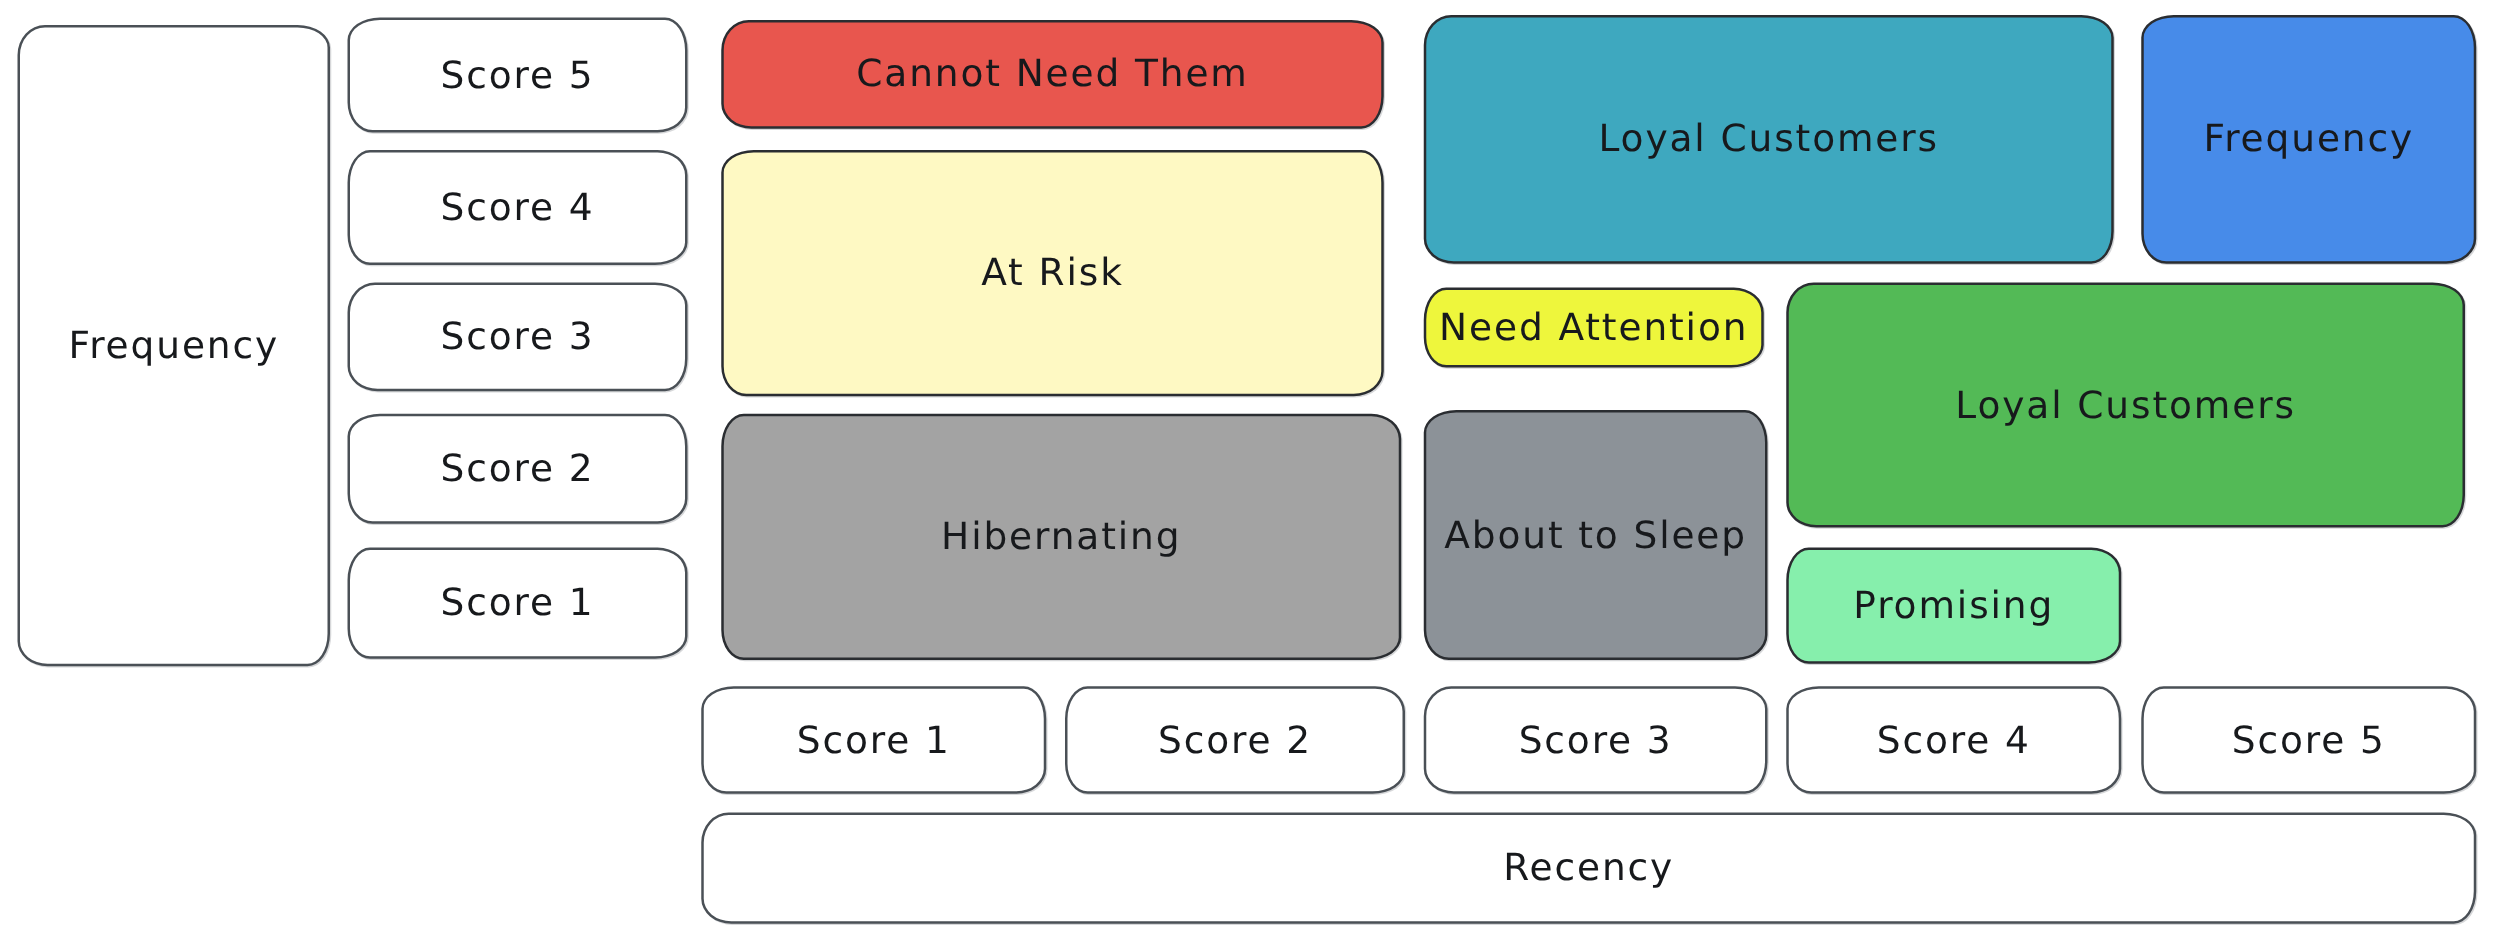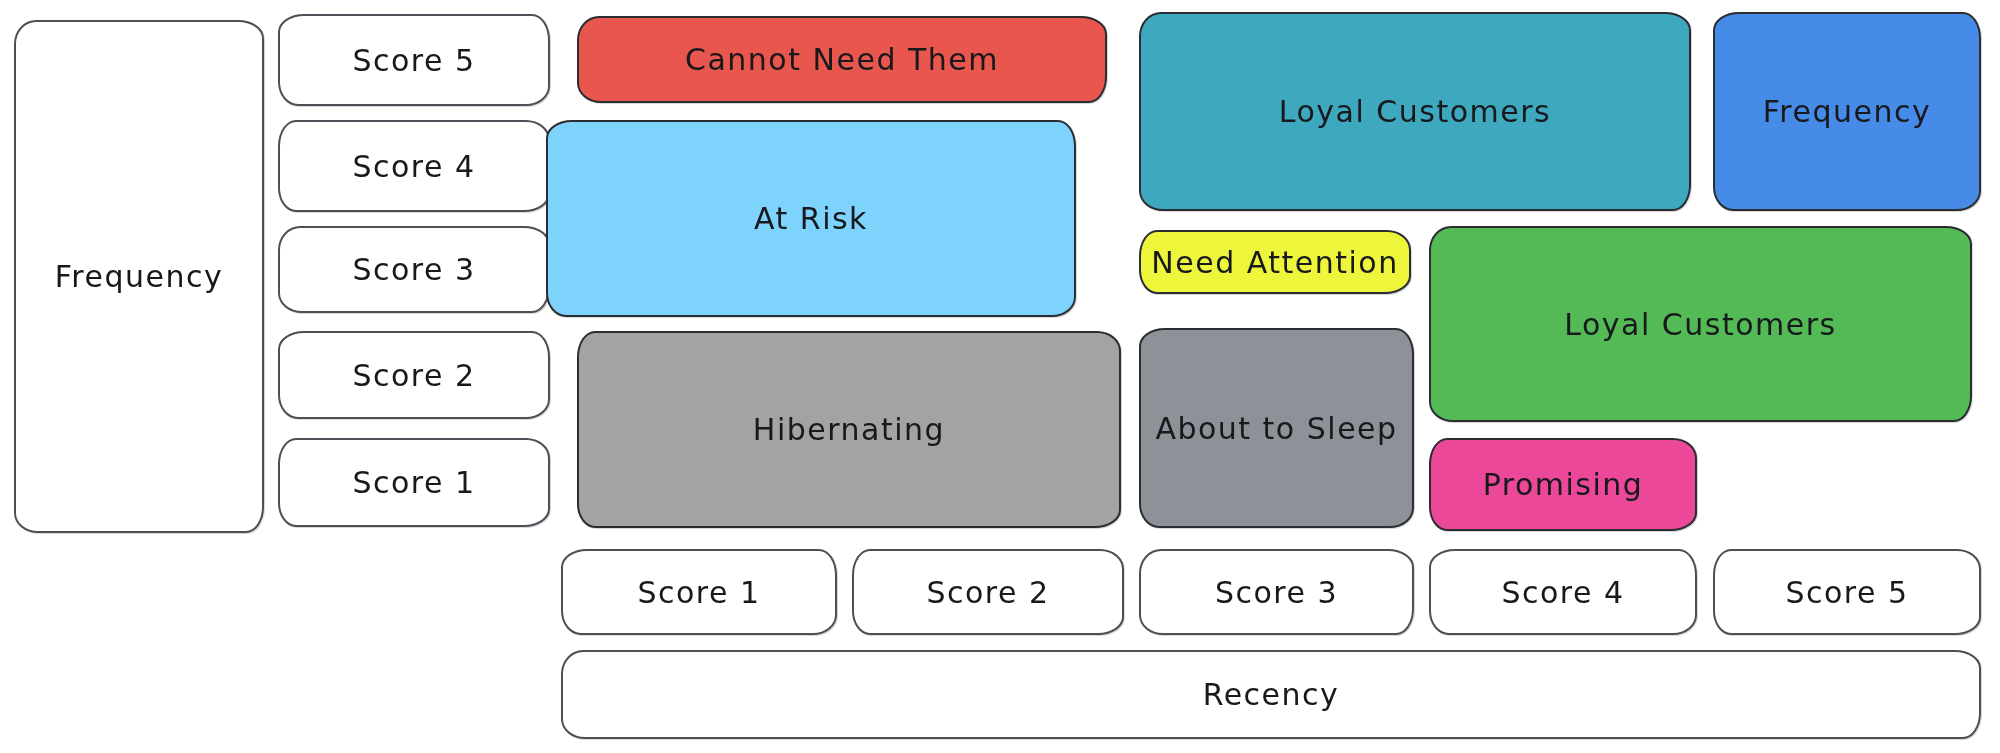--- a/index.html
+++ b/index.html
@@ -62,42 +62,42 @@
     </div>
     <div class="box kind-score r1" style="left: 278px; top: 331px; width: 272px; height: 88px; background: rgb(255, 255, 255);">
       <span class="label">Score 2</span>
     </div>
     <div class="box kind-score r2" style="left: 278px; top: 438px; width: 272px; height: 89px; background: rgb(255, 255, 255);">
       <span class="label">Score 1</span>
     </div>
     <div class="box kind-segment r0" style="left: 577px; top: 16px; width: 530px; height: 87px; background: rgb(232, 86, 78);">
       <span class="label">Cannot Need Them</span>
     </div>
-    <div class="box kind-segment r1" style="left: 546px; top: 120px; width: 530px; height: 197px; background: #7dd3fc;">
+    <div class="box kind-segment r1" style="left: 577px; top: 120px; width: 530px; height: 197px; background: #fef9c3;">
       <span class="label">At Risk</span>
     </div>
     <div class="box kind-segment r2" style="left: 577px; top: 331px; width: 544px; height: 197px; background: #a3a3a3;">
       <span class="label">Hibernating</span>
     </div>
     <div class="box kind-segment r0" style="left: 1139px; top: 12px; width: 552px; height: 199px; background: rgb(62, 168, 191);">
       <span class="label">Loyal Customers</span>
     </div>
     <div class="box kind-segment r1" style="left: 1713px; top: 12px; width: 268px; height: 199px; background: rgb(71, 139, 233);">
       <span class="label">Frequency</span>
     </div>
     <div class="box kind-segment r2" style="left: 1139px; top: 230px; width: 272px; height: 64px; background: rgb(238, 246, 60);">
       <span class="label">Need Attention</span>
     </div>
     <div class="box kind-segment r0" style="left: 1429px; top: 226px; width: 543px; height: 196px; background: rgb(83, 186, 86);">
       <span class="label">Loyal Customers</span>
     </div>
     <div class="box kind-segment r1" style="left: 1139px; top: 328px; width: 275px; height: 200px; background: rgb(140, 146, 152);">
       <span class="label">About to Sleep</span>
     </div>
-    <div class="box kind-segment r2" style="left: 1429px; top: 438px; width: 268px; height: 93px; background: #ec4899;">
+    <div class="box kind-segment r2" style="left: 1429px; top: 438px; width: 268px; height: 93px; background: #86efac;">
       <span class="label">Promising</span>
     </div>
     <div class="box kind-score r1" style="left: 561px; top: 549px; width: 276px; height: 86px; background: rgb(255, 255, 255);">
       <span class="label">Score 1</span>
     </div>
     <div class="box kind-score r2" style="left: 852px; top: 549px; width: 272px; height: 86px; background: rgb(255, 255, 255);">
       <span class="label">Score 2</span>
     </div>
     <div class="box kind-score r0" style="left: 1139px; top: 549px; width: 275px; height: 86px; background: rgb(255, 255, 255);">
       <span class="label">Score 3</span>

